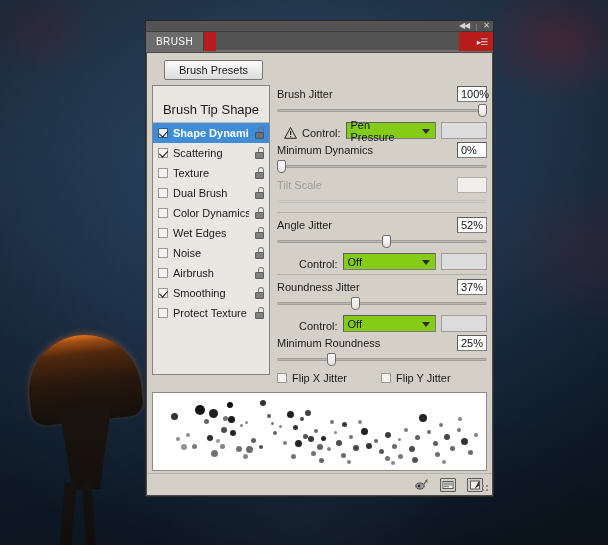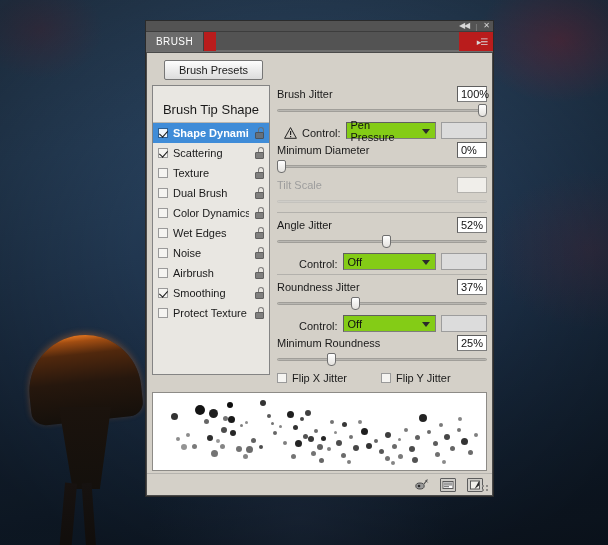--- a/index.html
+++ b/index.html
@@ -361,21 +361,21 @@
           </span>
           <span class="ctl-lbl">Control:</span>
           <span class="sel-ctl">
             <span>Pen Pressure</span>
             <span class="arw"></span>
           </span>
           <span class="ctl-extra"></span>
         </div>
 
         <div class="ctl-row">
-          <span class="ctl-lbl">Minimum Diameter</span>
+          <span class="ctl-lbl">Minimum Dynamics</span>
           <span class="numbox">0%</span>
         </div>
         <div class="slider">
           <div class="track"></div>
           <div class="thumb" id="thumb-min-diameter" style="left: 0px;"></div>
         </div>
 
         <div class="ctl-row">
           <span class="ctl-lbl dim">Tilt Scale</span>
           <span class="numbox dim"></span>

